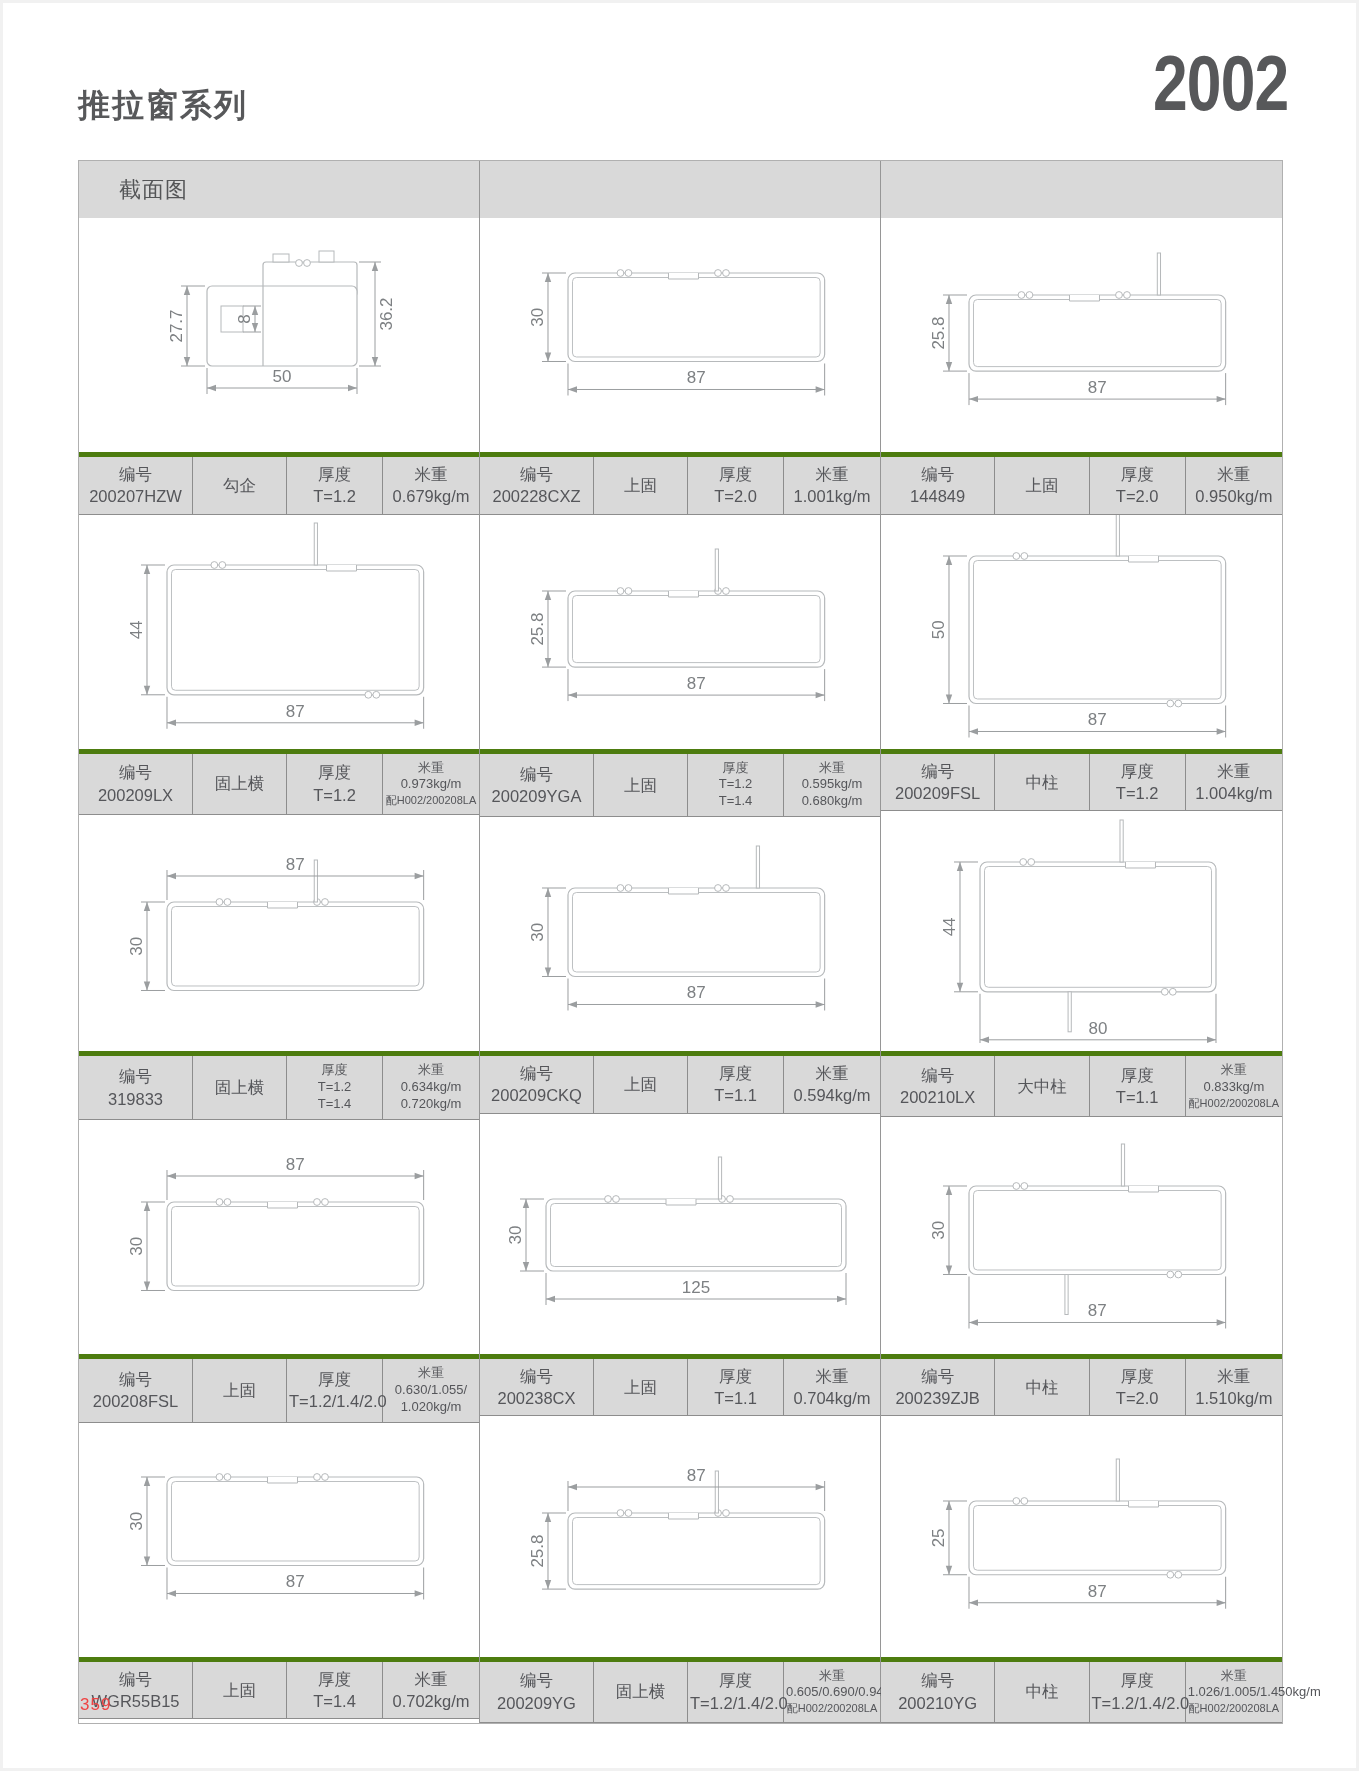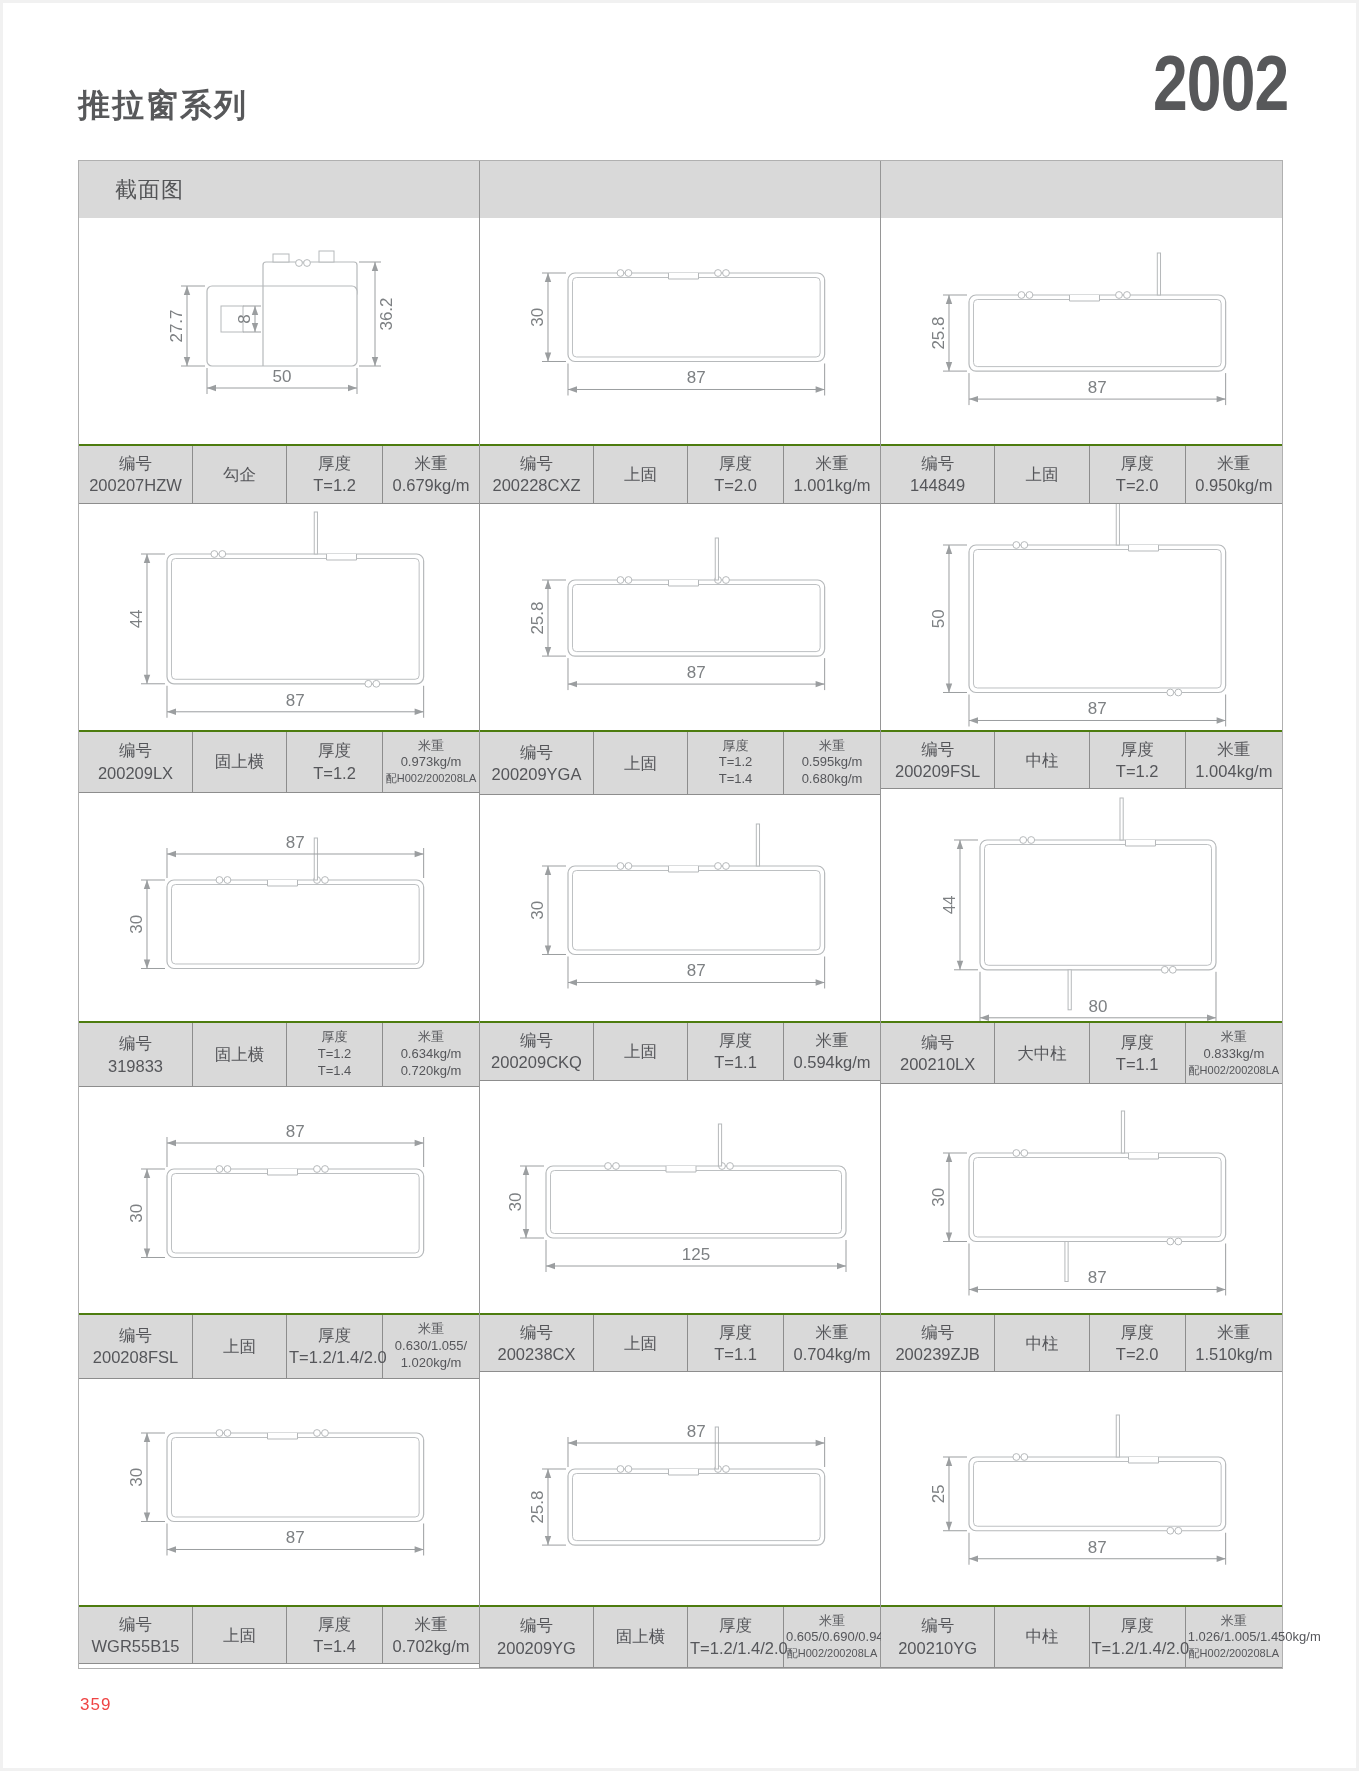--- a/index.html
+++ b/index.html
@@ -2,28 +2,28 @@
 <html><head>
 <meta charset="utf-8">
 <style>
   html,body{margin:0;padding:0;width:1359px;height:1771px;background:#fdfdfd;overflow:hidden;}
   body{font-family:"Liberation Sans","DejaVu Sans",sans-serif;color:#58595b;position:relative;}
   .page{position:absolute;inset:0;background:#fff;box-shadow:inset 0 0 0 3px #f1f1f1;}
   .series-title{position:absolute;left:78px;top:84px;font-size:32px;font-weight:bold;color:#57585a;letter-spacing:2px;}
   .model{position:absolute;right:70px;top:44px;font-size:78px;font-weight:bold;color:#57585a;line-height:1;transform:scaleX(.8);transform-origin:right top;letter-spacing:-1px;}
   .table{position:absolute;left:78px;top:160px;width:1203px;border:1px solid #b0b0b0;background:#fff;}
   .thead{display:grid;grid-template-columns:1fr 1fr 1fr;background:#d9d9d9;height:57px;}
-  .thead>div{border-right:1px solid #969696;display:flex;align-items:center;padding-left:28px;margin-left:8px;}
+  .thead>div{border-right:1px solid #969696;display:flex;align-items:center;padding-left:40px;}
   .thead>div:last-child{border-right:none;}
   .section-label{font-size:22px;color:#545557;letter-spacing:1px;}
   .grid{display:grid;grid-template-columns:1fr 1fr 1fr;}
   .pcell{border-right:1px solid #969696;display:flex;flex-direction:column;background:#fff;}
   .pcell:nth-child(3n){border-right:none;}
   .drawing{height:226px;display:flex;align-items:center;justify-content:center;overflow:hidden;}
-  .databar{display:grid;grid-template-columns:28.5% 23.5% 24% 24%;border-top:2px solid #4d7c0f;border-bottom:1px solid #8d8d8d;background:#d9d9d9;min-height:50px;}
+  .databar{display:grid;grid-template-columns:28.5% 23.5% 24% 24%;border-top:5px solid #4d7c0f;border-bottom:1px solid #8d8d8d;background:#d9d9d9;min-height:50px;margin-top:8px;}
   .dcell{border-right:1px solid #8d8d8d;text-align:center;padding:6px 2px;display:flex;flex-direction:column;justify-content:center;font-size:16.5px;line-height:1.35;color:#55565a;}
   .dcell:last-child{border-right:none;}
   .dcell.compact{font-size:13px;line-height:1.3;}
   .dcell .tiny{font-size:11px;}
   .page-number{position:absolute;left:80px;top:1695px;font-size:17px;font-weight:normal;color:#ef4444;letter-spacing:1px;}
 </style>
 </head>
 <body>
 
 <div class="page">

